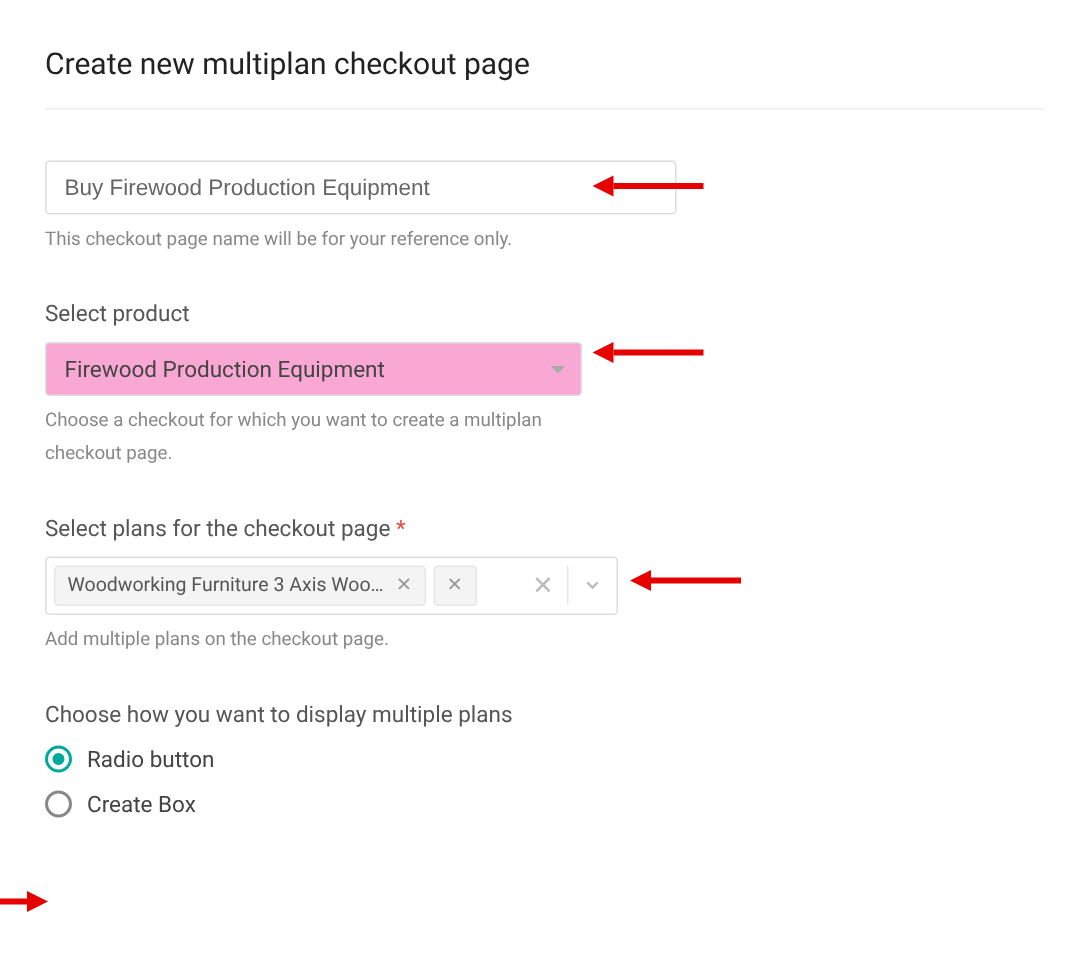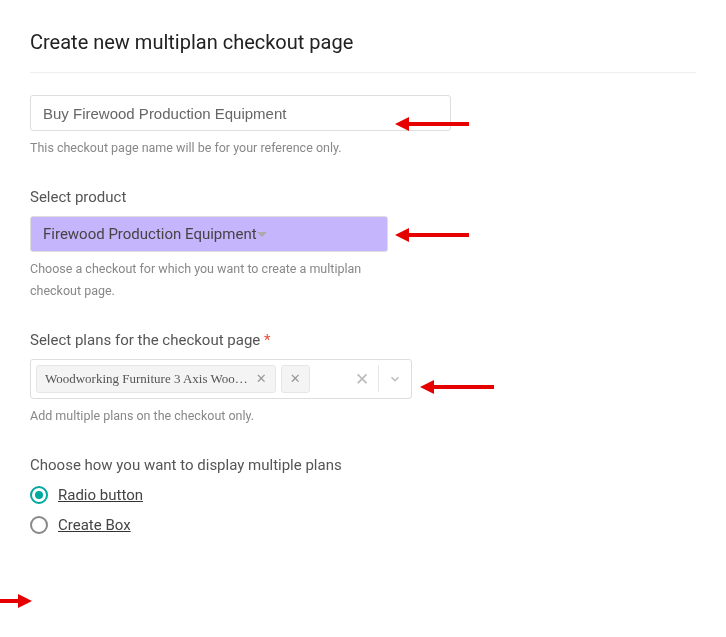--- a/index.html
+++ b/index.html
@@ -30,39 +30,40 @@
   .required-star { color: #e74c3c; }
   .text-input {
     width: 421px;
     height: 36px;
     border: 1px solid #ddd;
     border-radius: 3px;
     padding: 0 12px;
     font-size: 15px;
     color: #666;
     background: #fff;
+    margin-top: 12px;
   }
   .help-text {
     font-size: 12.5px;
     color: #888;
     margin-top: 6px;
     line-height: 1.7;
     max-width: 380px;
   }
   .select-wrap {
     width: 358px;
     height: 36px;
     border: 1px solid #ddd;
     border-radius: 3px;
     display: flex;
     align-items: center;
     padding: 0 10px 0 12px;
-    justify-content: flex-start;
-    cursor: pointer;
-    background: #c4b5fd;
+    justify-content: space-between;
+    cursor: pointer;
+    background: #f9a8d4;
   }
   .select-value { font-size: 15px; color: #444; }
   .caret-down {
     width: 0; height: 0;
     border-left: 5px solid transparent;
     border-right: 5px solid transparent;
     border-top: 5px solid #aaa;
   }
   .multiselect {
     width: 382px;
@@ -70,21 +71,20 @@
     border-radius: 3px;
     display: flex;
     background: #fff;
   }
   .tags-zone {
     flex: 1;
     padding: 5px;
     display: flex;
     flex-wrap: wrap;
     gap: 5px;
-    font-family: Liberation Serif, serif;
   }
   .tag {
     background: #f4f4f4;
     border: 1px solid #e6e6e6;
     border-radius: 3px;
     padding: 5px 8px;
     font-size: 13px;
     color: #555;
     display: inline-flex;
     align-items: center;
@@ -118,21 +118,20 @@
     cursor: pointer;
   }
   .ms-caret svg { width: 14px; height: 14px; }
   .radio-group { }
   .radio-row {
     display: flex;
     align-items: center;
     gap: 10px;
     margin-top: 12px;
     cursor: pointer;
-    text-decoration: underline;
   }
   .radio-outer {
     width: 18px; height: 18px;
     border: 2px solid #888;
     border-radius: 50%;
     display: flex;
     align-items: center;
     justify-content: center;
   }
   .radio-outer.selected { border-color: #00a99d; }
@@ -211,21 +210,21 @@
     <div class="ms-controls">
       <div class="ms-clear">✕</div>
       <div class="ms-divider"></div>
       <div class="ms-caret">
         <svg viewBox="0 0 24 24">
             <path d="M6 9l6 6 6-6" fill="none" stroke="#bbb" stroke-width="2.5"></path>
           </svg>
       </div>
     </div>
   </div>
-  <p class="help-text">Add multiple plans on the checkout only.</p>
+  <p class="help-text">Add multiple plans on the checkout page.</p>
 </div>
 
 <div class="form-group">
   <label class="form-label">Choose how you want to display multiple plans</label>
   <div class="radio-group">
     <div class="radio-row">
       <span class="radio-outer selected">
           <span class="radio-inner"></span>
         </span>
       <span class="radio-label">Radio button</span>

